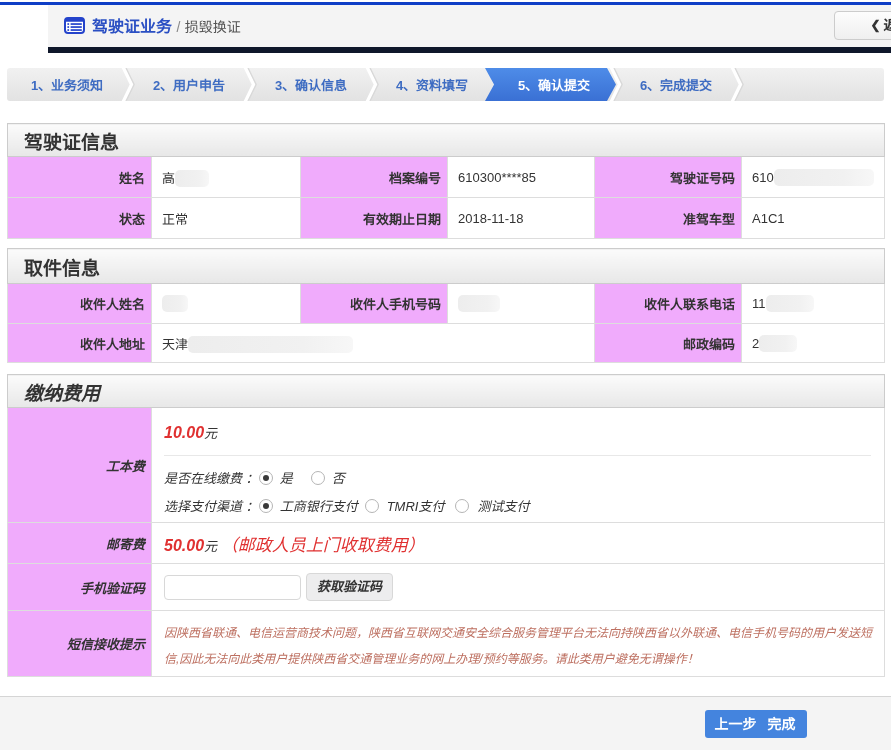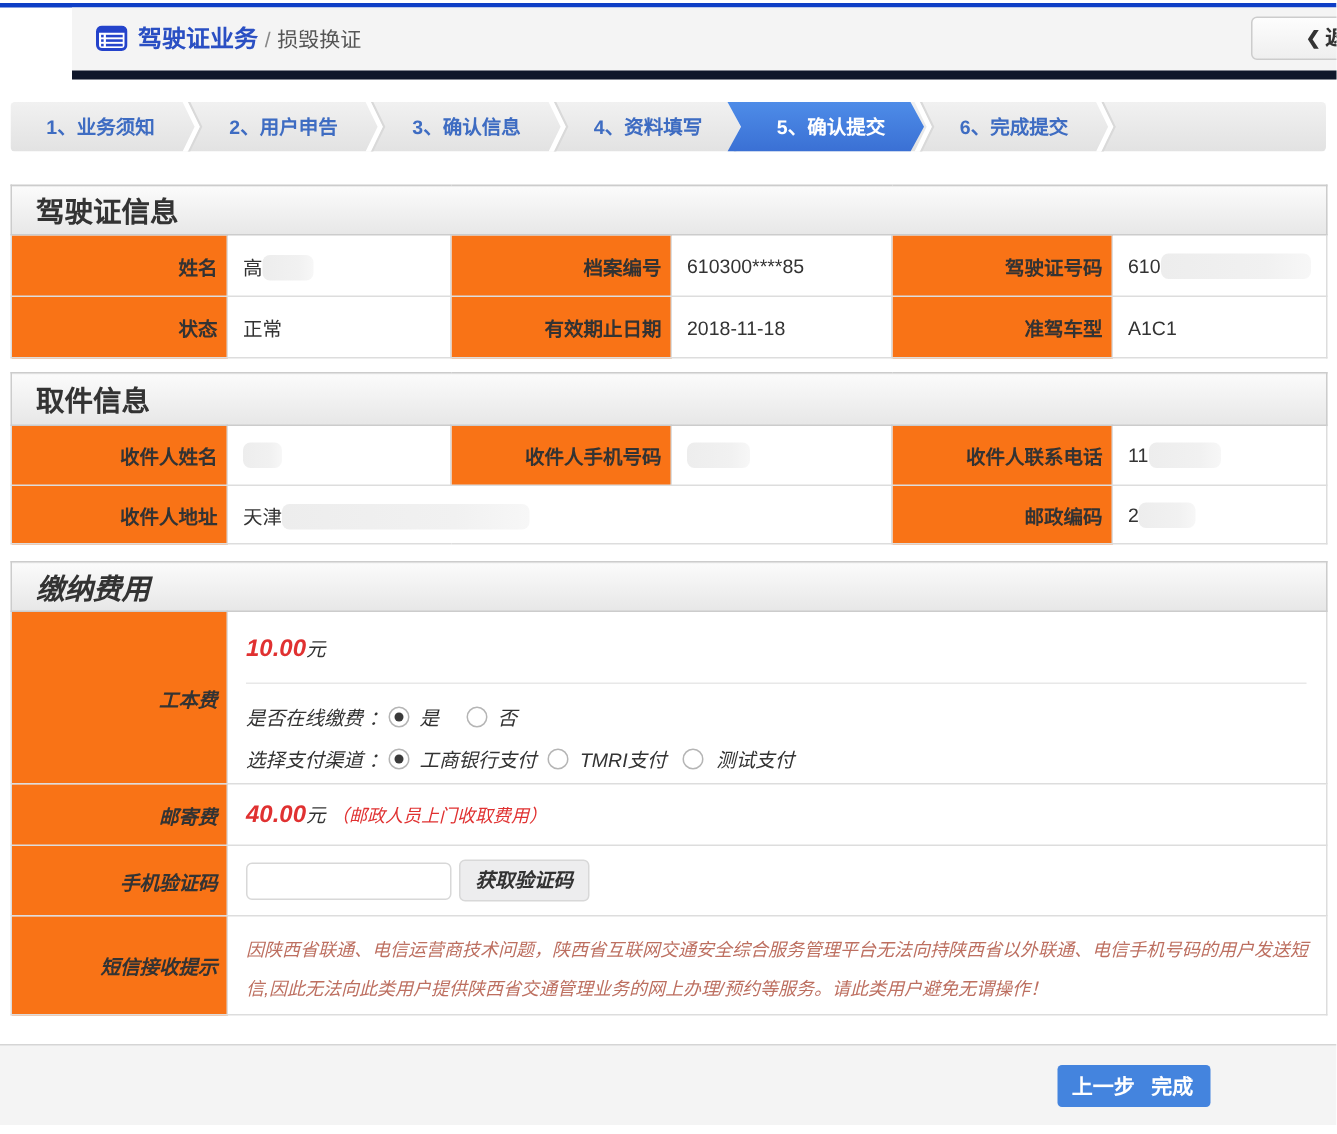--- a/index.html
+++ b/index.html
@@ -13,21 +13,21 @@
 .hsub { font-weight:normal; color:#555; font-size:14px; }
 .hsl { color:#888; font-weight:normal; font-size:14px; }
 .backbtn { position:absolute; right:9px; top:6px; width:64px; height:27px; line-height:27px; text-align:center; background:linear-gradient(#fdfdfd,#efefef); border:1px solid #ccc; border-radius:4px; font-size:14px; font-weight:bold; color:#333;padding-left:24px; }
 .backbtn .chev { font-size:12px; position:relative; top:-1px; margin-right:3px; }
 .steps { position:absolute; top:68px; left:7px; }
 table.tbl { position:absolute; left:7px; width:877px; border-collapse:collapse; table-layout:fixed; }
 #t1 { top:123px; } #t2 { top:248px; } #t3 { top:374px;font-style:italic; }
 #t3 td.val { padding-left:12px; }
 .tbl td { border:1px solid #ddd; font-size:13px; }
 .tbl td.sect { height:32px; background:linear-gradient(#fbfbfb,#e7e7e7); border:1px solid #ccc; font-size:19px; font-weight:bold; color:#333; padding-left:16px; }
-.tbl td.lbl { background:#f97316; text-align:right; padding-right:6px; font-weight:bold; color:#333; }
+.tbl td.lbl { background:#f0abfc; text-align:right; padding-right:6px; font-weight:bold; color:#333; }
 .tbl td.val { background:#fff; padding-left:10px; }
 .smg { display:inline-block; background:linear-gradient(90deg,#ededed 0%,#f1f1f1 70%,#f7f7f7 100%); border-radius:5px; height:17px; vertical-align:-4px; }
 .red { color:#e03131; }
 .amount { color:#e03131; font-weight:bold; font-size:16px; }
 .radio { display:inline-block; width:12px; height:12px; border:1px solid #b5b5b5; border-radius:50%; background:#fff; vertical-align:-2px; position:relative; }
 .radio.on:after { content:""; position:absolute; left:3px; top:3px; width:6px; height:6px; border-radius:50%; background:#3a3a3a; }
 .vcinput { display:inline-block; width:135px; height:23px; border:1px solid #d8d8d8; border-radius:4px; background:#fff; vertical-align:middle; }
 .vcbtn { display:inline-block; width:85px; height:26px; line-height:26px; text-align:center; background:#ededee; border:1px solid #d8d8d8; border-radius:4px; font-weight:bold; color:#333; vertical-align:middle; margin-left:5px; }
 .notice { color:#bd6f60; font-size:12px; line-height:26px; padding:5px 0 0 0; width:712px; }
 .footer { position:absolute; top:696px; left:0; width:891px; height:53px; background:#f4f4f4; border-top:1px solid #d5d5d5; }
@@ -164,21 +164,21 @@
     <td class="lbl">工本费</td>
     <td class="val">
       <div style="height:20px; line-height:20px; margin-top:13px"><span class="amount">10.00</span>元</div>
       <div style="border-bottom:1px solid #e8e8e8; margin:12px 13px 9px 0"></div>
       <div style="height:28px; line-height:28px">是否在线缴费 ：<span class="radio on" style="margin-right:7px"></span>是<span class="radio" style="margin-left:18px; margin-right:7px"></span>否</div>
       <div style="height:28px; line-height:28px">选择支付渠道 ：<span class="radio on" style="margin-right:7px"></span>工商银行支付<span class="radio" style="margin-left:7px; margin-right:8px"></span>TMRI支付<span class="radio" style="margin-left:11px; margin-right:8px"></span>测试支付</div>
     </td>
   </tr>
   <tr style="height:41px">
     <td class="lbl">邮寄费</td>
-    <td class="val"><span class="amount">40.00</span>元 <span class="red" style="font-size:12px">（邮政人员上门收取费用）</span></td>
+    <td class="val"><span class="amount">50.00</span>元 <span class="red" style="font-size:17px">（邮政人员上门收取费用）</span></td>
   </tr>
   <tr style="height:47px">
     <td class="lbl">手机验证码</td>
     <td class="val"><span class="vcinput"></span><span class="vcbtn">获取验证码</span></td>
   </tr>
   <tr style="height:66px">
     <td class="lbl">短信接收提示</td>
     <td class="val">
           <div class="notice">因陕西省联通、电信运营商技术问题，陕西省互联网交通安全综合服务管理平台无法向持陕西省以外联通、电信手机号码的用户发送短信,因此无法向此类用户提供陕西省交通管理业务的网上办理/预约等服务。请此类用户避免无谓操作！</div>
         </td>

